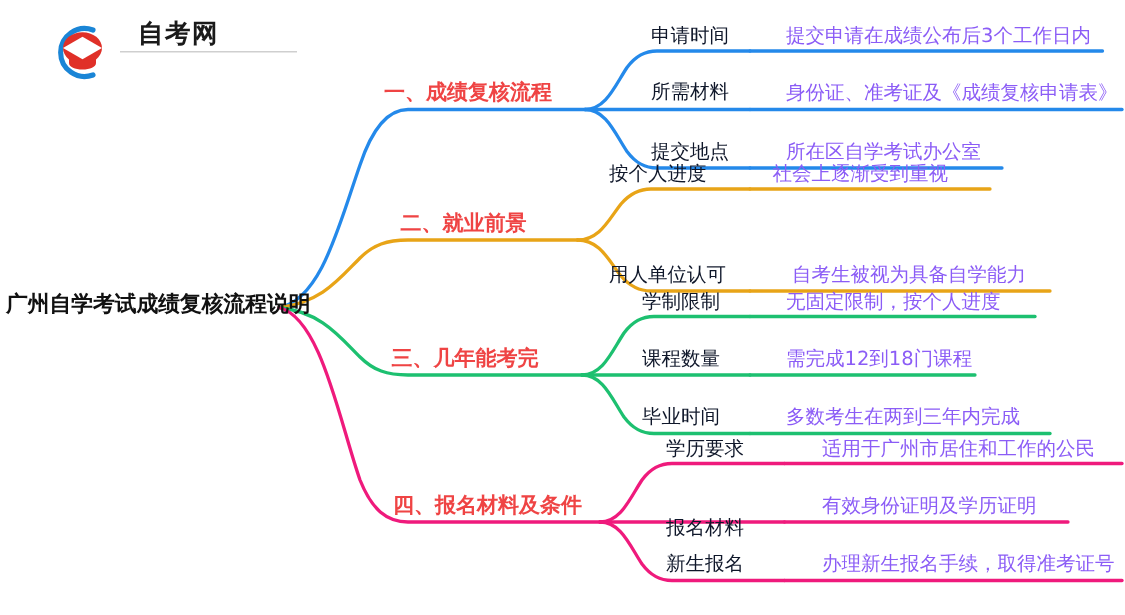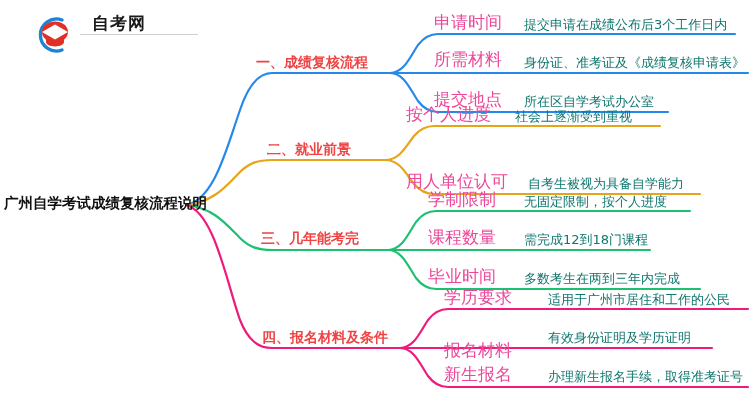--- a/index.html
+++ b/index.html
@@ -82,27 +82,27 @@
     letter-spacing: 0px;
   }
 
   .branch-node {
     font-size: 14px;
     font-weight: bold;
     color: #ef4444;
     transform: translateY(-100%);
   }
   .sub-node {
-    font-size: 17px;
-    color: #ec4899;
+    font-size: 13px;
+    color: #0f172a;
     transform: translateY(-100%);
   }
   .leaf-node {
     font-size: 13px;
-    color: #0f766e;
+    color: #8b5cf6;
     transform: translateY(-100%);
   }
 </style>
 </head>
 <body>
 
 <svg id="mindmap-canvas" viewBox="0 0 750 410">
   <g fill="none" stroke-width="2.2" stroke-linecap="round">
 
     <path stroke="#2489ea" d="M186,205 C214,200 226,150 240,110 C248,86 258,73 272,73 L390,73"></path>
@@ -184,21 +184,21 @@
 <div class="node sub-node" style="left:406px; top:190px;">
   <span class="node-label">用人单位认可</span>
 </div>
 <div class="node leaf-node" style="left:515px; top:123px;">
   <span class="node-label">社会上逐渐受到重视</span>
 </div>
 <div class="node leaf-node" style="left:528px; top:190px;">
   <span class="node-label">自考生被视为具备自学能力</span>
 </div>
 
-<div class="node branch-node" style="left:261px; top:246px;font-family:Liberation Serif, serif;">
+<div class="node branch-node" style="left:261px; top:246px;">
   <span class="node-label">三、几年能考完</span>
 </div>
 <div class="node sub-node" style="left:428px; top:208px;text-align:center;">
   <span class="node-label">学制限制</span>
 </div>
 <div class="node sub-node" style="left:428px; top:246px;">
   <span class="node-label">课程数量</span>
 </div>
 <div class="node sub-node" style="left:428px; top:285px;">
   <span class="node-label">毕业时间</span>

